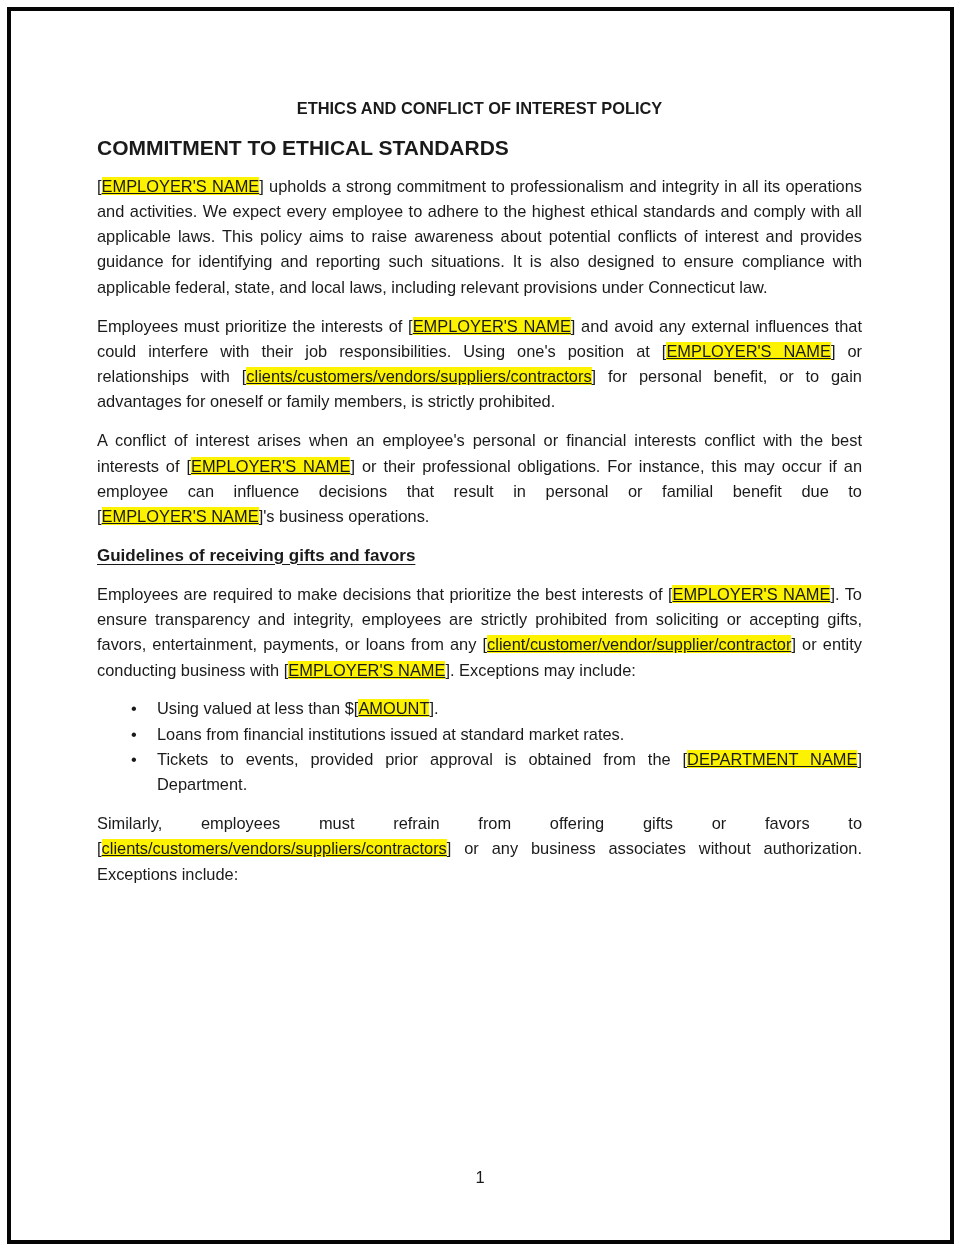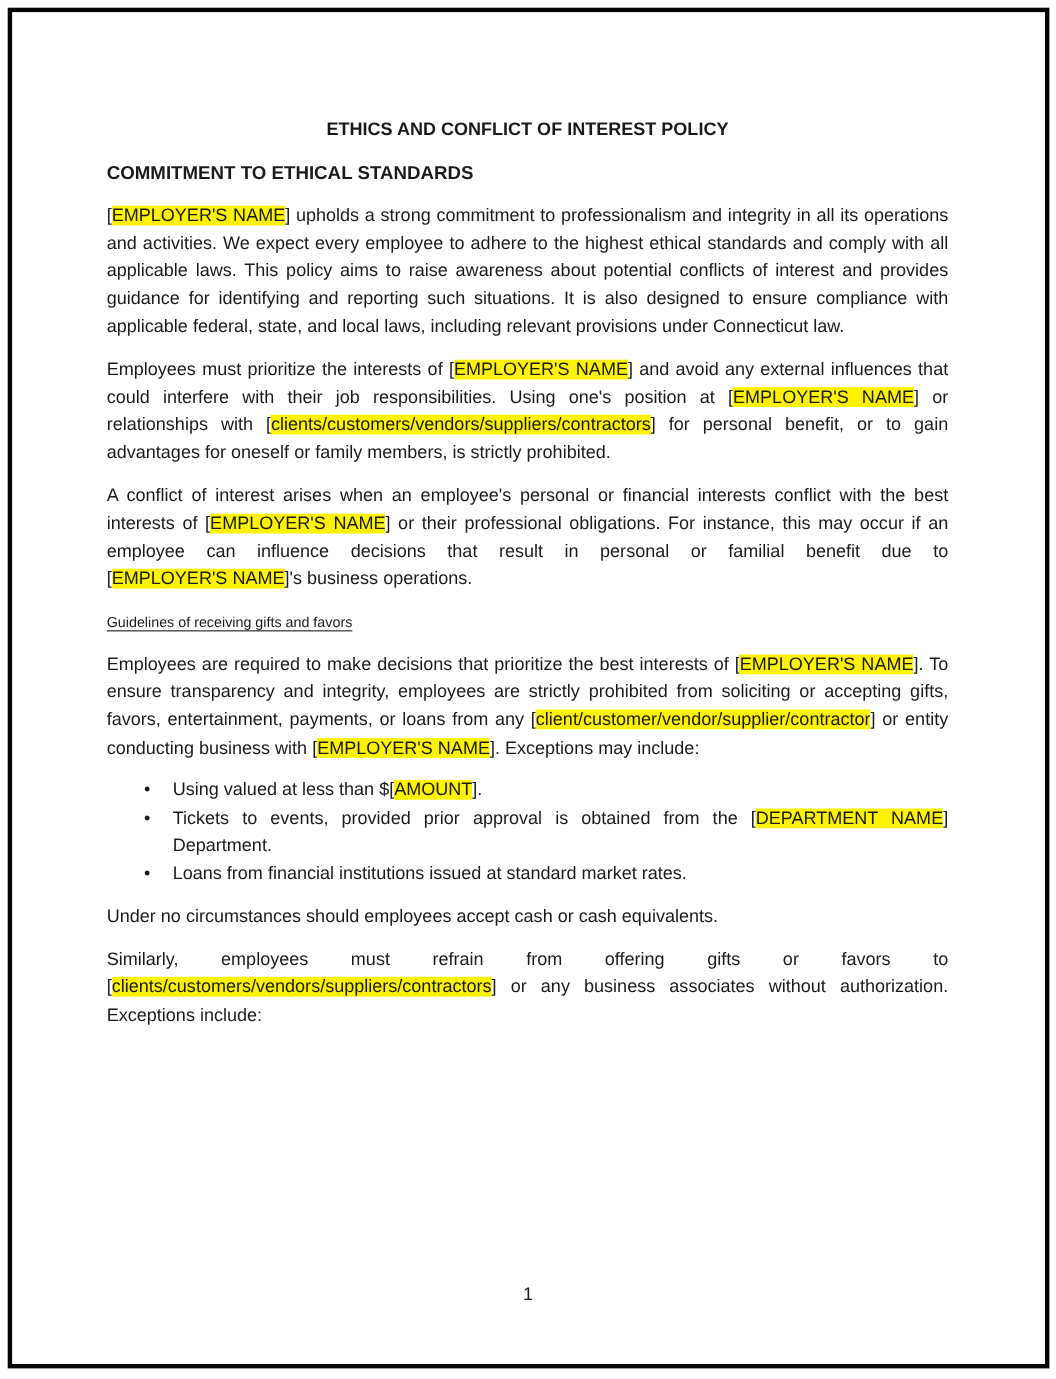--- a/index.html
+++ b/index.html
@@ -12,39 +12,39 @@
     font-family: "Liberation Sans", "DejaVu Sans", sans-serif;
     color: var(--ink);
   }
   .page { position: relative; width: 960px; height: 1254px; background: #fff; }
   .page-frame {
     position: absolute; left: 7px; top: 7px; right: 6px; bottom: 10px;
     border: 4px solid #050505;
     pointer-events: none;
   }
   .doc-content {
-    position: absolute; left: 97px; right: 98px; top: 12px;
+    position: absolute; left: 97px; right: 98px; top: 2px;
     padding-top: 94px;
     font-size: 16.4px;
     line-height: 25.3px;
   }
   .doc-title {
     text-align: center;
     font-weight: 700;
     font-size: 16.4px;
     margin: 0 0 13.5px 0;
   }
   .heading {
     font-weight: 700;
-    font-size: 17px;
+    font-size: 21px;
     margin: 0 0 13.5px 0;
   }
   .subheading {
-    font-weight: 400;
-    font-size: 13px;
+    font-weight: 700;
+    font-size: 17px;
     text-decoration: underline;
     text-underline-offset: 3px;
     margin: 0 0 13.5px 0;
   }
   .para {
     margin: 0 0 13.5px 0;
     text-align: justify;
   }
   ul.bullets {
     margin: 0 0 13.5px 0;
@@ -58,20 +58,21 @@
   }
   ul.bullets li::before {
     content: "\2022";
     position: absolute;
     left: 34px;
     top: 0;
   }
   .hl {
     background: var(--hl);
     white-space: nowrap;
+    text-decoration: underline;
   }
   .page-number {
     position: absolute;
     left: 0; right: 0;
     top: 1166px;
     text-align: center;
     font-size: 16.5px;
     line-height: 22px;
   }
 </style>
@@ -85,23 +86,22 @@
     <h1 class="doc-title">ETHICS AND CONFLICT OF INTEREST POLICY</h1>
 
   <h2 class="heading">COMMITMENT TO ETHICAL STANDARDS</h2>
       <p class="para"><span>[</span><span class="hl">EMPLOYER'S NAME</span><span>] upholds a strong commitment to professionalism and integrity in all its operations and activities. We expect every employee to adhere to the highest ethical standards and comply with all applicable laws. This policy aims to raise awareness about potential conflicts of interest and provides guidance for identifying and reporting such situations. It is also designed to ensure compliance with applicable federal, state, and local laws, including relevant provisions under Connecticut law.</span></p>
       <p class="para"><span>Employees must prioritize the interests of [</span><span class="hl">EMPLOYER'S NAME</span><span>] and avoid any external influences that could interfere with their job responsibilities. Using one's position at [</span><span class="hl">EMPLOYER'S NAME</span><span>] or relationships with [</span><span class="hl">clients/customers/vendors/suppliers/contractors</span><span>] for personal benefit, or to gain advantages for oneself or family members, is strictly prohibited.</span></p>
       <p class="para"><span>A conflict of interest arises when an employee's personal or financial interests conflict with the best interests of [</span><span class="hl">EMPLOYER'S NAME</span><span>] or their professional obligations. For instance, this may occur if an employee can influence decisions that result in personal or familial benefit due to [</span><span class="hl">EMPLOYER'S NAME</span><span>]'s business operations.</span></p>
       <h3 class="subheading">Guidelines of receiving gifts and favors</h3>
       <p class="para"><span>Employees are required to make decisions that prioritize the best interests of [</span><span class="hl">EMPLOYER'S NAME</span><span>]. To ensure transparency and integrity, employees are strictly prohibited from soliciting or accepting gifts, favors, entertainment, payments, or loans from any [</span><span class="hl">client/customer/vendor/supplier/contractor</span><span>] or entity conducting business with [</span><span class="hl">EMPLOYER'S NAME</span><span>]. Exceptions may include:</span></p>
       <ul class="bullets">
         <li><span>Using valued at less than $[</span><span class="hl">AMOUNT</span><span>].</span></li>
+        <li><span>Loans from financial institutions issued at standard market rates.</span></li>
         <li><span>Tickets to events, provided prior approval is obtained from the [</span><span class="hl">DEPARTMENT NAME</span><span>] Department.</span></li>
-        <li><span>Loans from financial institutions issued at standard market rates.</span></li>
       </ul>
-      <p class="para"><span>Under no circumstances should employees accept cash or cash equivalents.</span></p>
       <p class="para"><span>Similarly, employees must refrain from offering gifts or favors to [</span><span class="hl">clients/customers/vendors/suppliers/contractors</span><span>] or any business associates without authorization. Exceptions include:</span></p>
       <ul class="bullets">
       </ul>
     </div>
 
   <div class="page-number">1</div>
 </div>
 
 </body></html>

